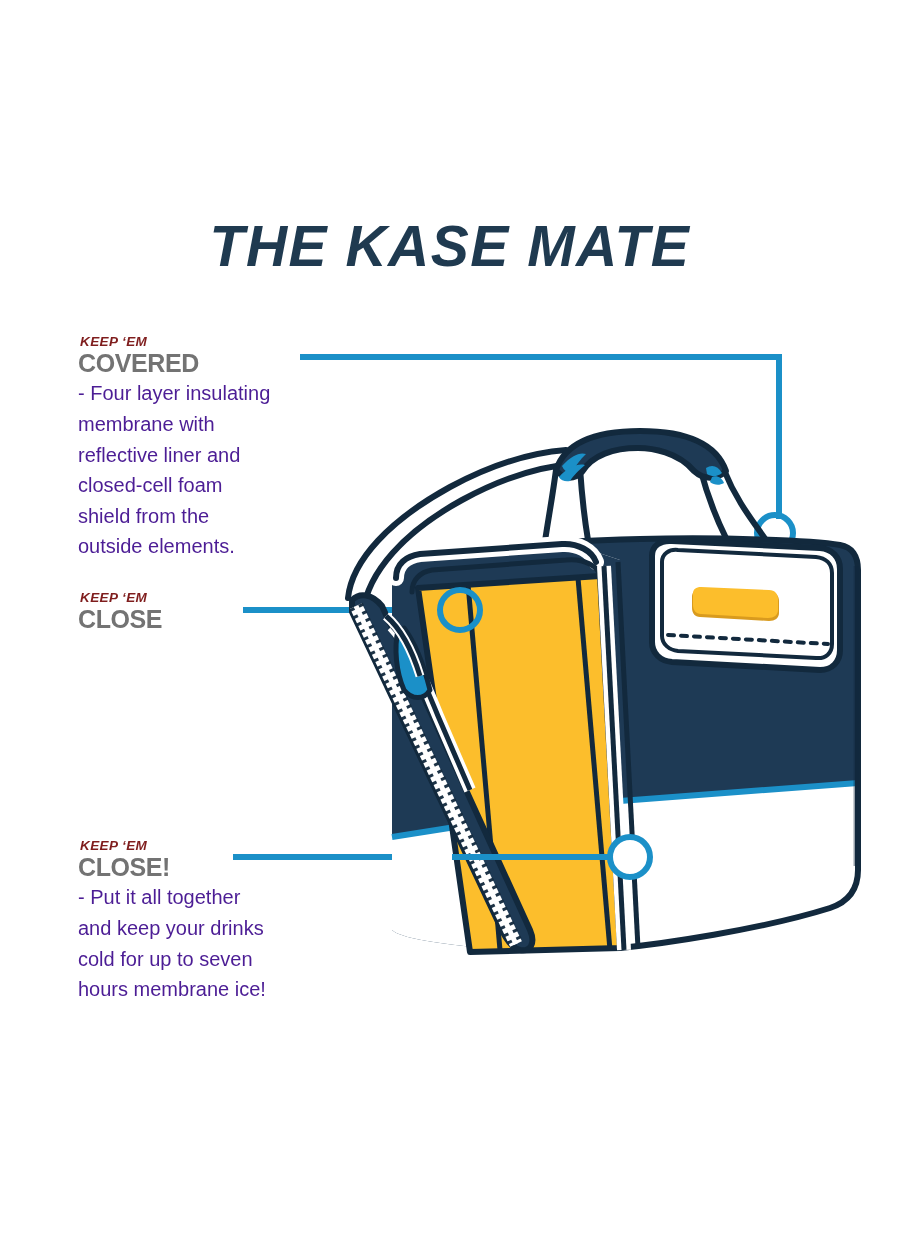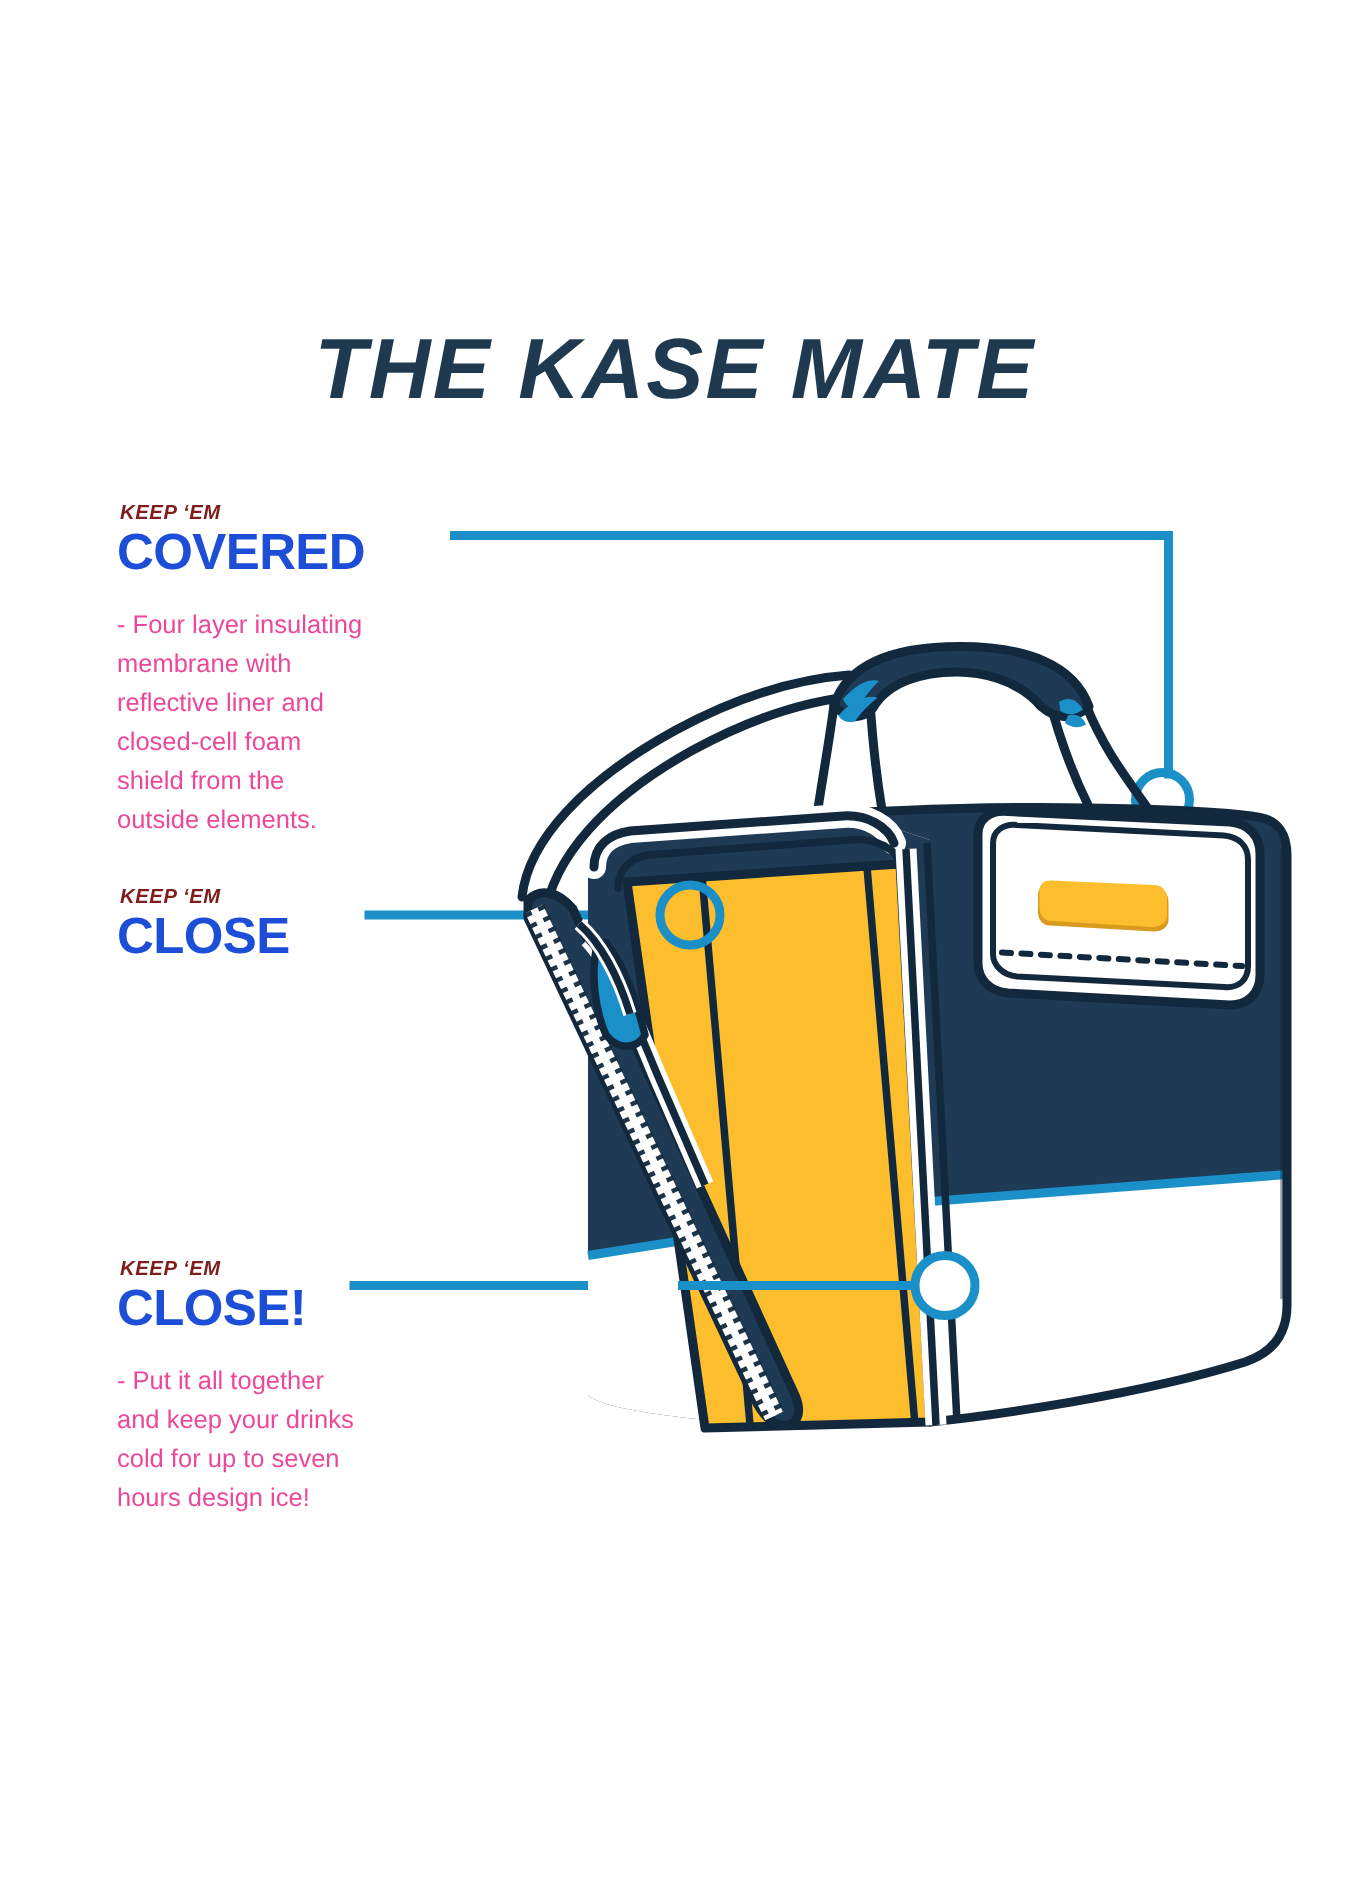--- a/index.html
+++ b/index.html
@@ -46,33 +46,33 @@
   .callout-eyebrow {
     font-size: 13.5px;
     font-weight: bold;
     font-style: italic;
     letter-spacing: 0.4px;
     color: #7f1d1d;
     margin: 13px 0 1px 2px;
     line-height: 1.1;
   }
   .callout-heading {
-    font-size: 34px;
+    font-size: 25px;
     font-weight: bold;
     letter-spacing: -0.4px;
-    color: #1d4ed8;
+    color: #737373;
     line-height: 1.02;
     margin: 0;
     white-space: nowrap;
   }
   .callout-body {
-    font-size: 17px;
-    color: #ec4899;
+    font-size: 20px;
+    color: #4c1d95;
     line-height: 1.53;
-    margin: 18px 0 0 0;
+    margin: 2px 0 0 0;
     max-width: 290px;
     white-space: pre-line;
   }
   #callout-covered { top: 322px; }
   #callout-close   { top: 578px; }
   #callout-cold    { top: 826px; }
 
   
   #art {
     position: absolute;
@@ -265,16 +265,16 @@
     <div class="callout-eyebrow">KEEP ‘EM</div>
     <div class="callout-heading">CLOSE</div>
   </div>
 
   <div class="callout" id="callout-cold">
     <div class="callout-eyebrow">KEEP ‘EM</div>
     <div class="callout-heading">CLOSE!</div>
     <div class="callout-body">- Put it all together
   and keep your drinks
   cold for up to seven
-  hours design ice!</div>
+  hours membrane ice!</div>
   </div>
 
 </div>
 
 </body></html>

